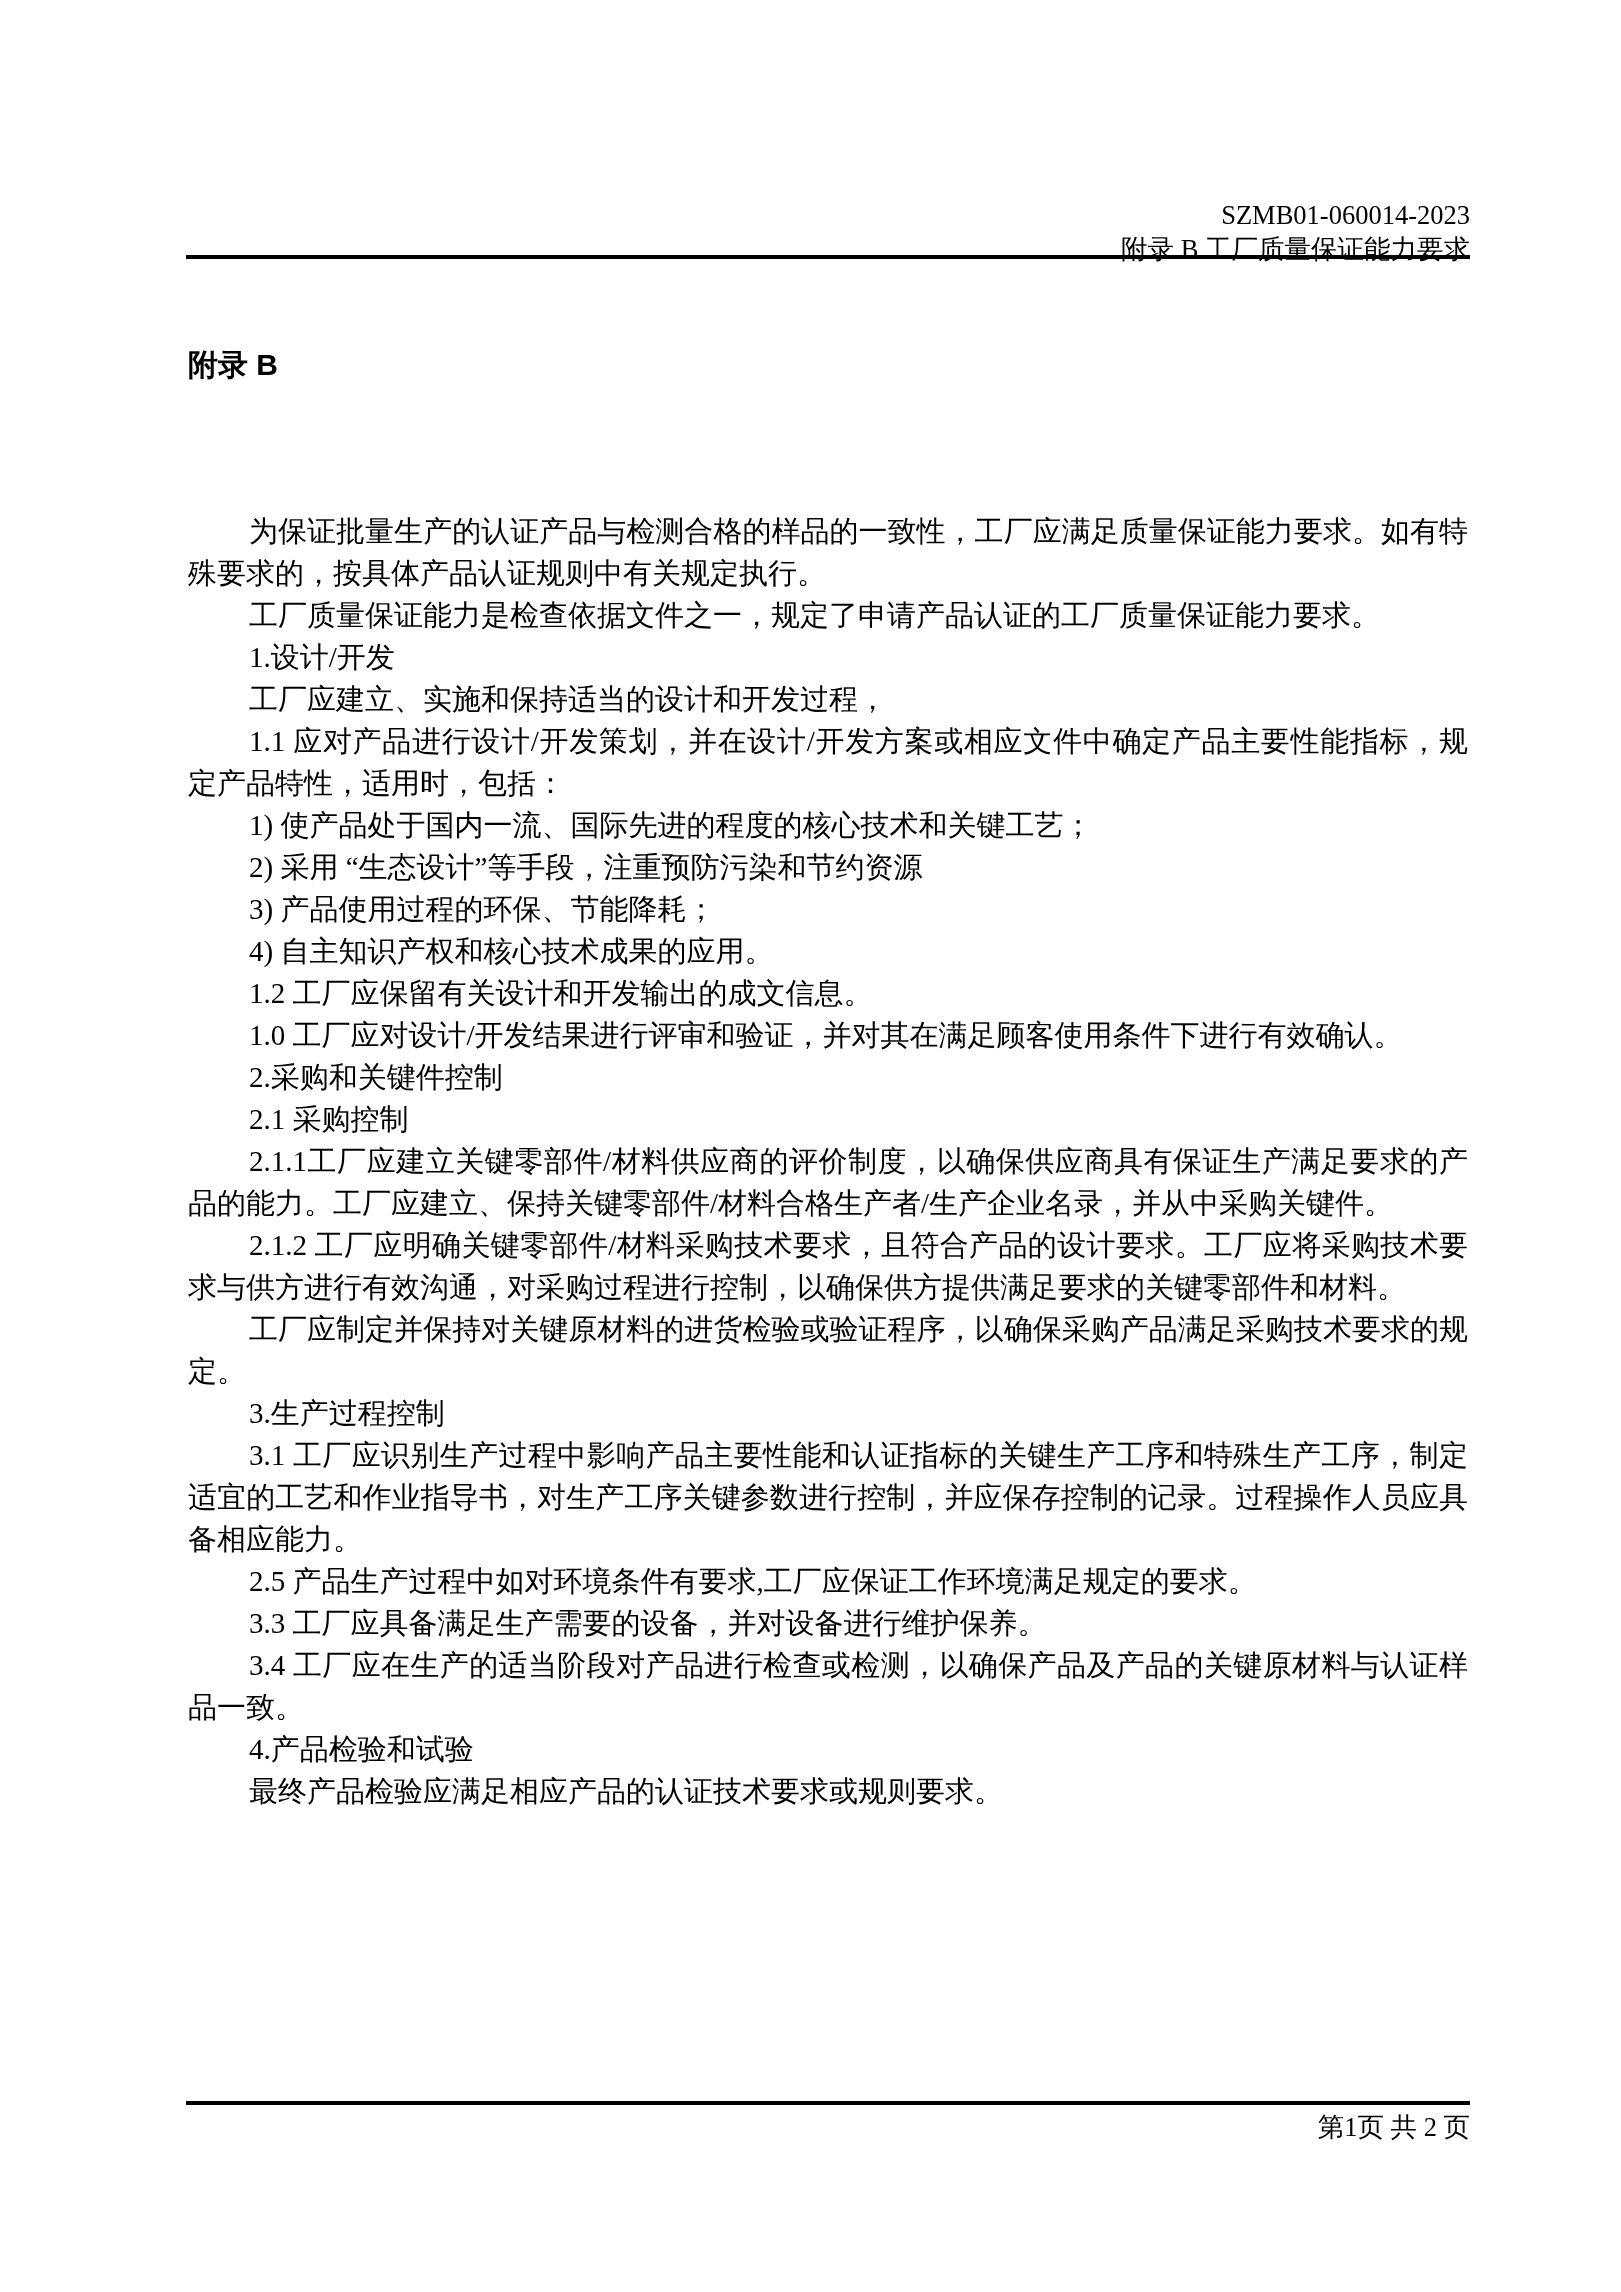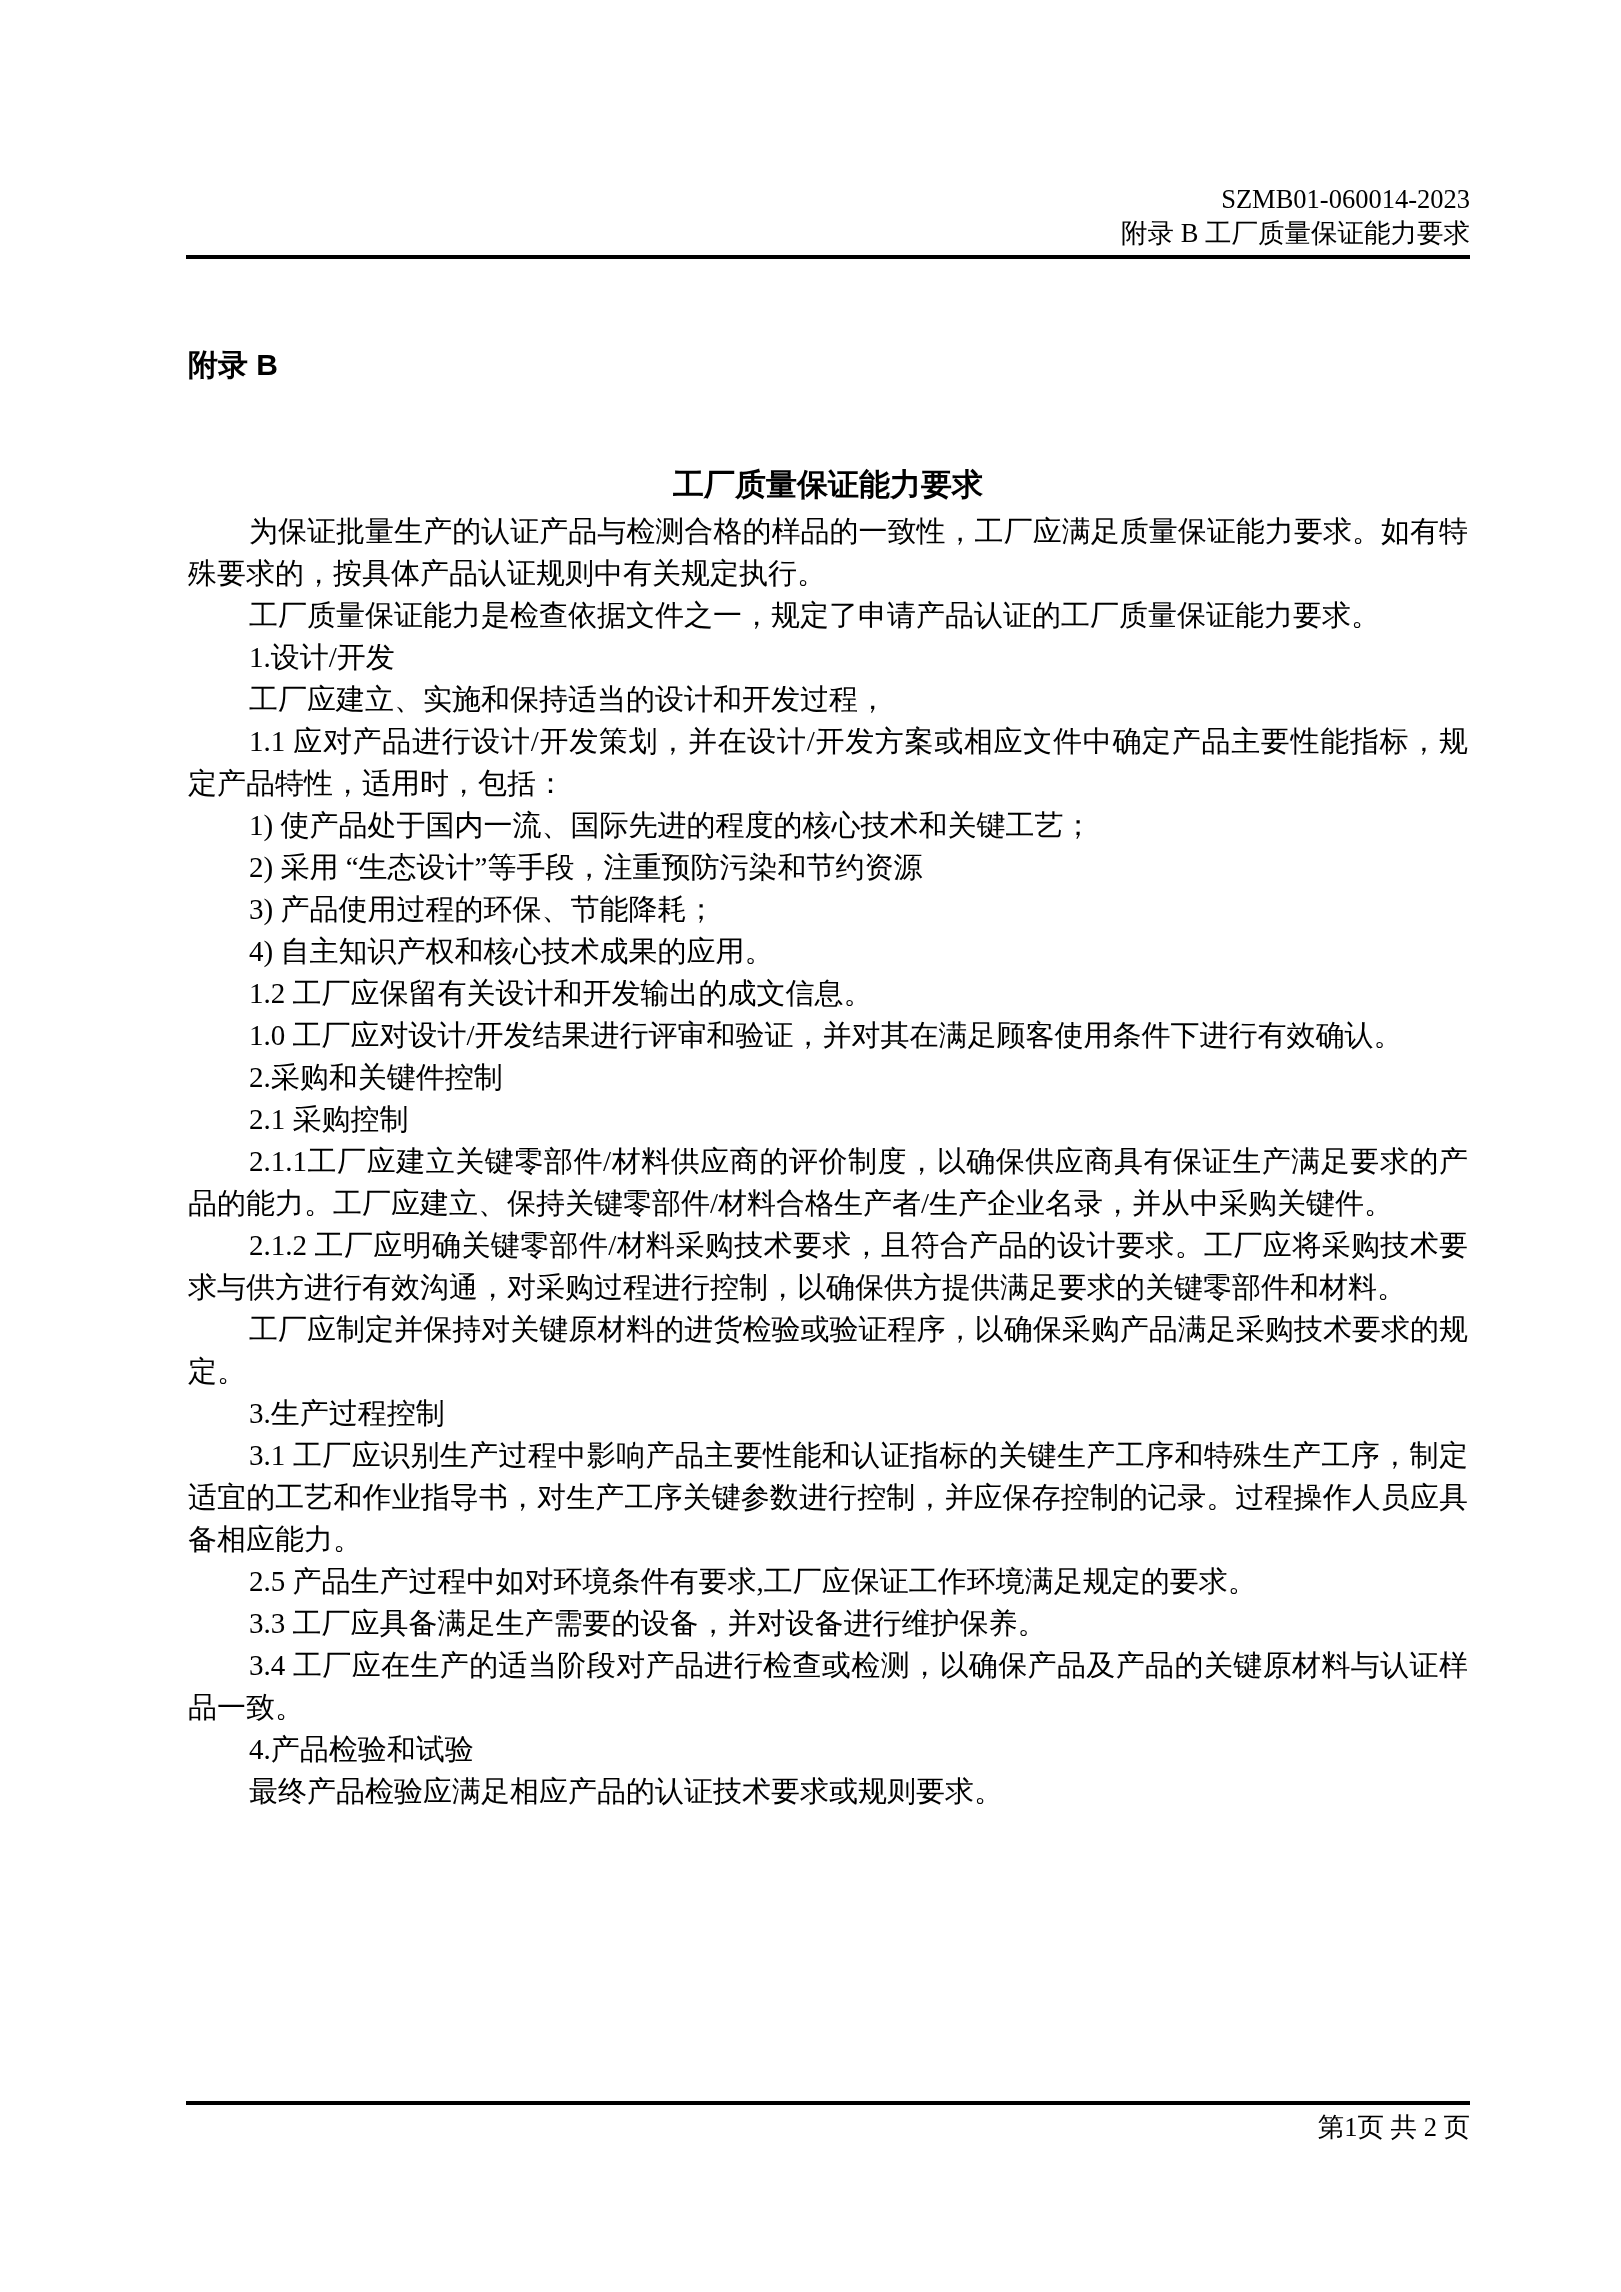--- a/index.html
+++ b/index.html
@@ -11,21 +11,21 @@
     position: relative;
     width: 1621px;
     height: 2293px;
     background: #ffffff;
     color: #000000;
     font-family: "Liberation Serif", "DejaVu Serif", serif;
     overflow: hidden;
   }
   .header-block {
     position: absolute;
-    top: 182px;
+    top: 198px;
     right: 151px;
     text-align: right;
     font-size: 26.5px;
     line-height: 34px;
     white-space: nowrap;
   }
   .rule {
     position: absolute;
     left: 186px;
     width: 1284px;
@@ -88,21 +88,20 @@
 
   <div class="header-block">
     <div>SZMB01-060014-2023</div>
     <div>附录 B 工厂质量保证能力要求</div>
   </div>
 
   <div class="rule header-rule"></div>
 
   <h1 class="appendix-label">附录 B</h1>
 
-  <h2 class="doc-title">工厂质量保证能力要求</h2>
 
   <div class="body-text">
       <p class="para">为保证批量生产的认证产品与检测合格的样品的一致性，工厂应满足质量保证能力要求。如有特殊要求的，按具体产品认证规则中有关规定执行。</p>
       <p class="para">工厂质量保证能力是检查依据文件之一，规定了申请产品认证的工厂质量保证能力要求。</p>
       <p class="para">1.设计/开发</p>
       <p class="para">工厂应建立、实施和保持适当的设计和开发过程，</p>
       <p class="para">1.1 应对产品进行设计/开发策划，并在设计/开发方案或相应文件中确定产品主要性能指标，规定产品特性，适用时，包括：</p>
       <p class="para">1) 使产品处于国内一流、国际先进的程度的核心技术和关键工艺；</p>
       <p class="para">2) 采用 “生态设计”等手段，注重预防污染和节约资源</p>
       <p class="para">3) 产品使用过程的环保、节能降耗；</p>

